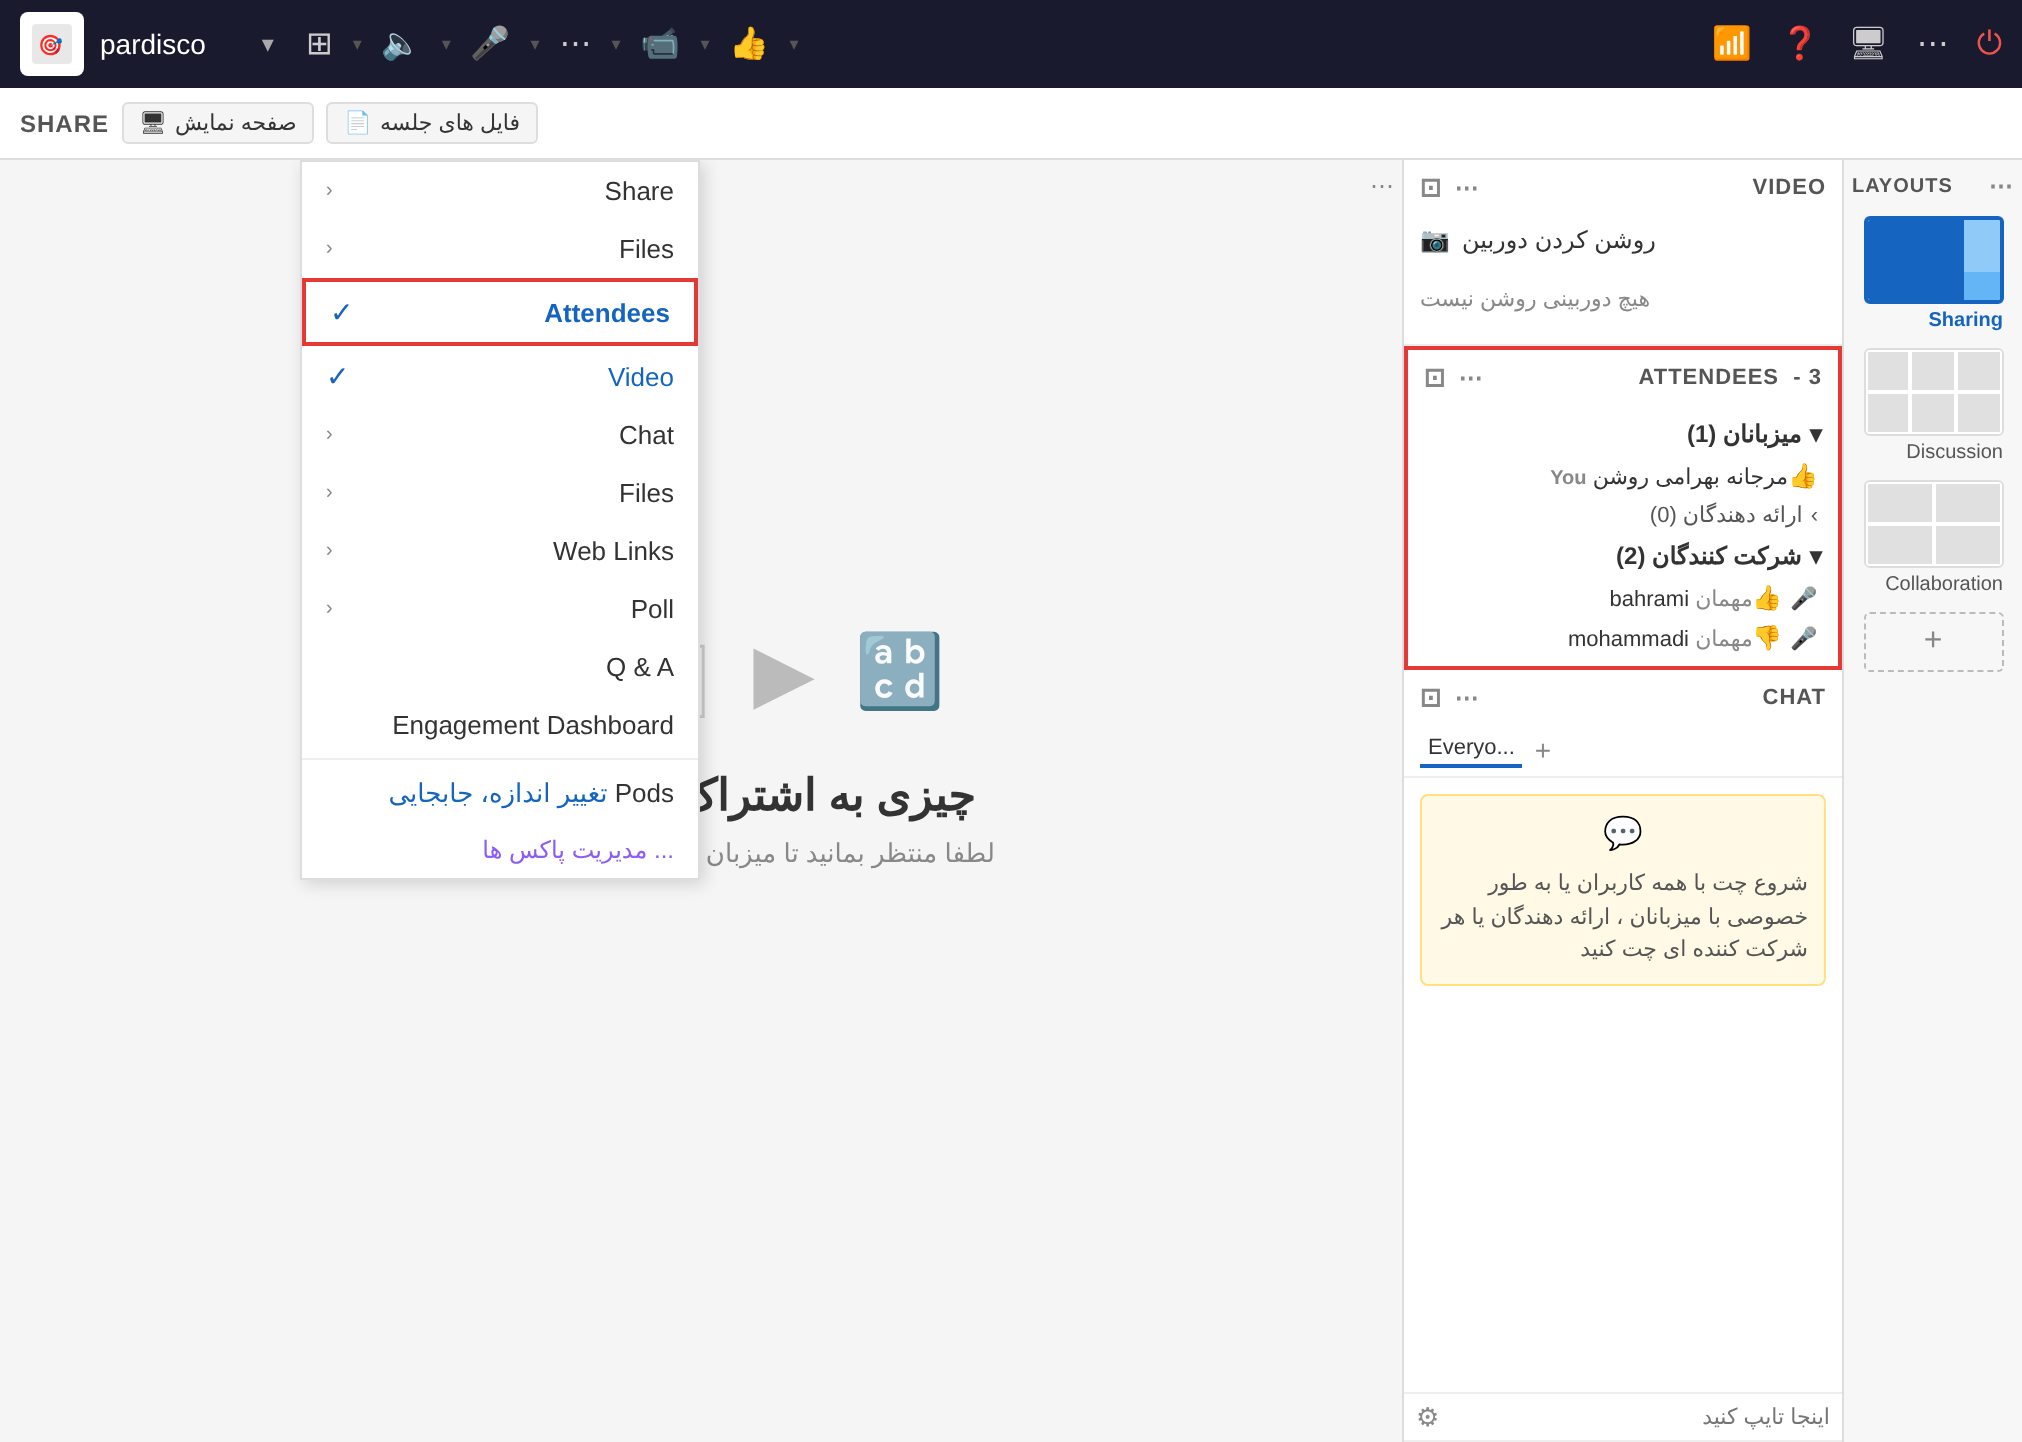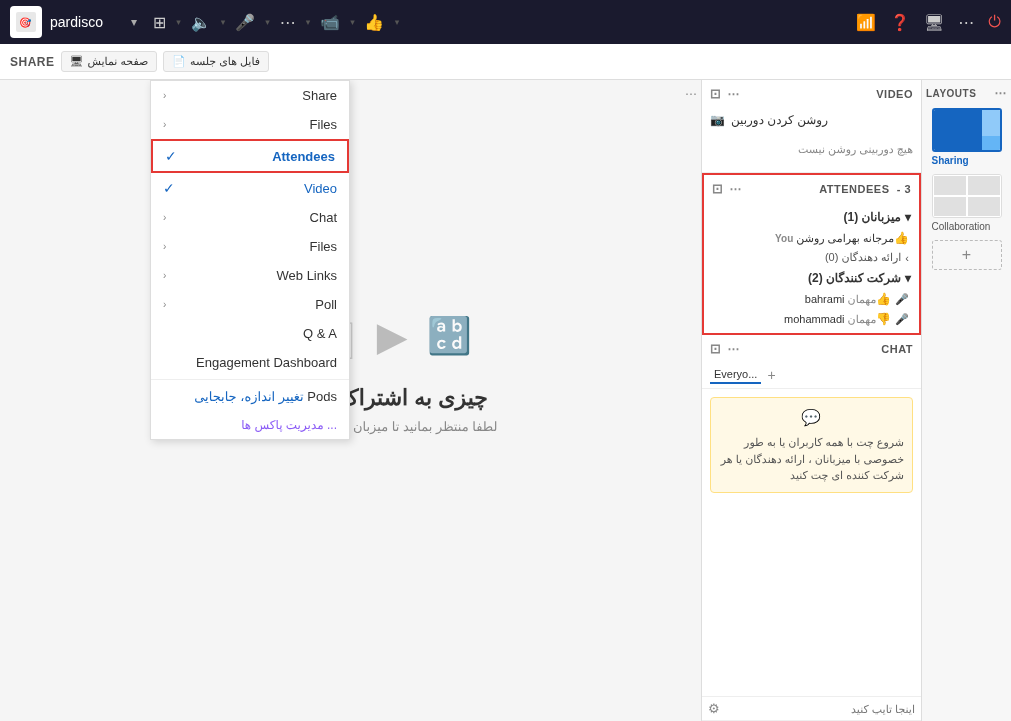--- a/index.html
+++ b/index.html
@@ -177,21 +177,21 @@
     .video-cam-row {
       display: flex; align-items: center; gap: 6px;
       font-size: 12px; color: #333;
       direction: rtl; justify-content: flex-end;
       margin-bottom: 6px;
     }
     .video-empty-text {
       font-size: 11px;
       color: #888;
       direction: rtl;
-      text-align: right;
+      text-align: left;
       padding: 10px 0;
     }
 
     
     .attendees-section {
       border: 2px solid #e53935;
       flex-shrink: 0;
     }
     .attendees-body { padding: 4px 6px; }
     .attendees-group-label {
@@ -316,21 +316,21 @@
       letter-spacing: 0.5px;
       display: flex;
       align-items: center;
       gap: 4px;
       width: 100%;
       justify-content: space-between;
     }
     .layout-item {
       width: 70px;
       cursor: pointer;
-      text-align: left;
+      text-align: right;
     }
     .layout-thumb {
       width: 70px;
       height: 44px;
       border-radius: 3px;
       border: 1px solid #ddd;
       display: flex;
       flex-wrap: wrap;
       overflow: hidden;
       margin-bottom: 3px;
@@ -650,20 +650,37 @@
           <div class="sharing-main"></div>
           <div class="sharing-side">
             <div class="sharing-side-top"></div>
             <div class="sharing-side-bot"></div>
           </div>
         </div>
       </div>
       <div class="layout-label active-label">Sharing</div>
     </div>
 
+    <div class="layout-item">
+      <div class="layout-thumb">
+        <div class="disc-thumb">
+          <div class="disc-row">
+            <div class="disc-cell"></div>
+            <div class="disc-cell"></div>
+            <div class="disc-cell"></div>
+          </div>
+          <div class="disc-row">
+            <div class="disc-cell"></div>
+            <div class="disc-cell"></div>
+            <div class="disc-cell"></div>
+          </div>
+        </div>
+      </div>
+      <div class="layout-label">Discussion</div>
+    </div>
 
     <div class="layout-item">
       <div class="layout-thumb">
         <div class="collab-thumb">
           <div class="collab-cell"></div>
           <div class="collab-cell"></div>
           <div class="collab-cell"></div>
           <div class="collab-cell"></div>
         </div>
       </div>

